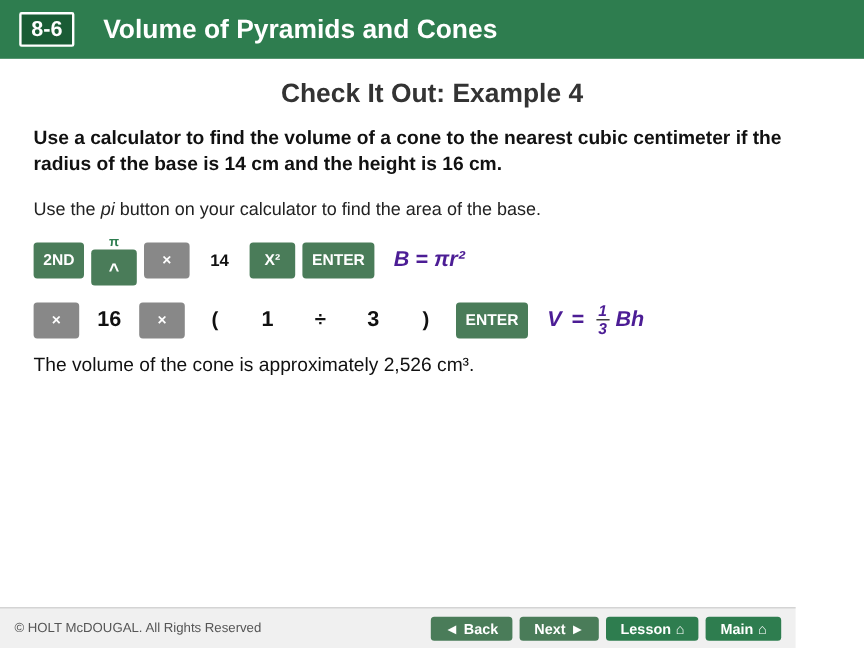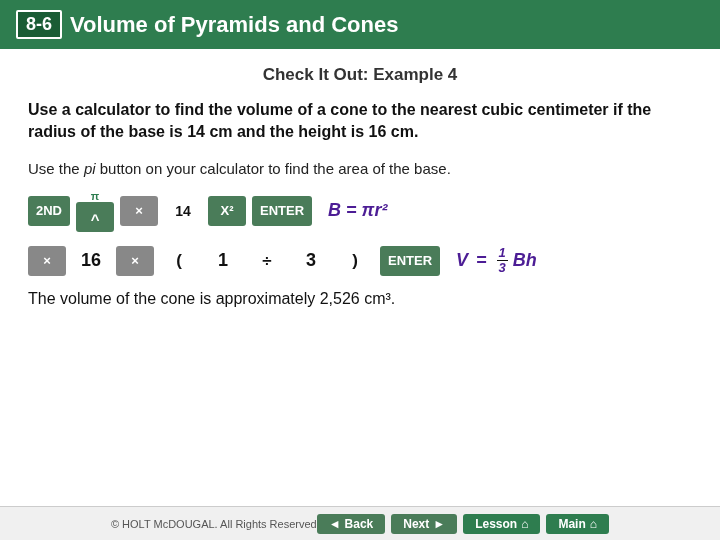--- a/index.html
+++ b/index.html
@@ -12,21 +12,21 @@
       position: relative;
     }
 
     
     .header {
       background: #2e7d4f;
       color: white;
       padding: 10px 16px;
       display: flex;
       align-items: center;
-      gap: 8px;
+      gap: 24px;
     }
     .header-badge {
       background: #1a5c35;
       border: 2px solid white;
       color: white;
       font-weight: bold;
       font-size: 18px;
       padding: 2px 8px;
       border-radius: 2px;
       white-space: nowrap;
@@ -37,21 +37,21 @@
       color: white;
     }
 
     
     .content {
       padding: 16px 28px 10px 28px;
     }
 
     .check-it-out {
       text-align: center;
-      font-size: 17px;
+      font-size: 22px;
       font-weight: bold;
       color: #333;
       margin-bottom: 14px;
     }
 
     .main-question {
       font-size: 16px;
       font-weight: bold;
       color: #111;
       line-height: 1.35;
@@ -159,26 +159,26 @@
       font-size: 16px;
       color: #111;
       margin-bottom: 10px;
     }
 
     
     .bottom-bar {
       position: absolute;
       bottom: 0;
       left: 0;
-      width: 720px;
+      width: 663px;
       background: #f0f0f0;
       border-top: 1px solid #ccc;
       display: flex;
       align-items: center;
-      justify-content: center;
+      justify-content: space-between;
       padding: 5px 12px;
       height: 34px;
     }
     .copyright {
       font-size: 11px;
       color: #555;
     }
     .nav-buttons {
       display: flex;
       gap: 6px;

